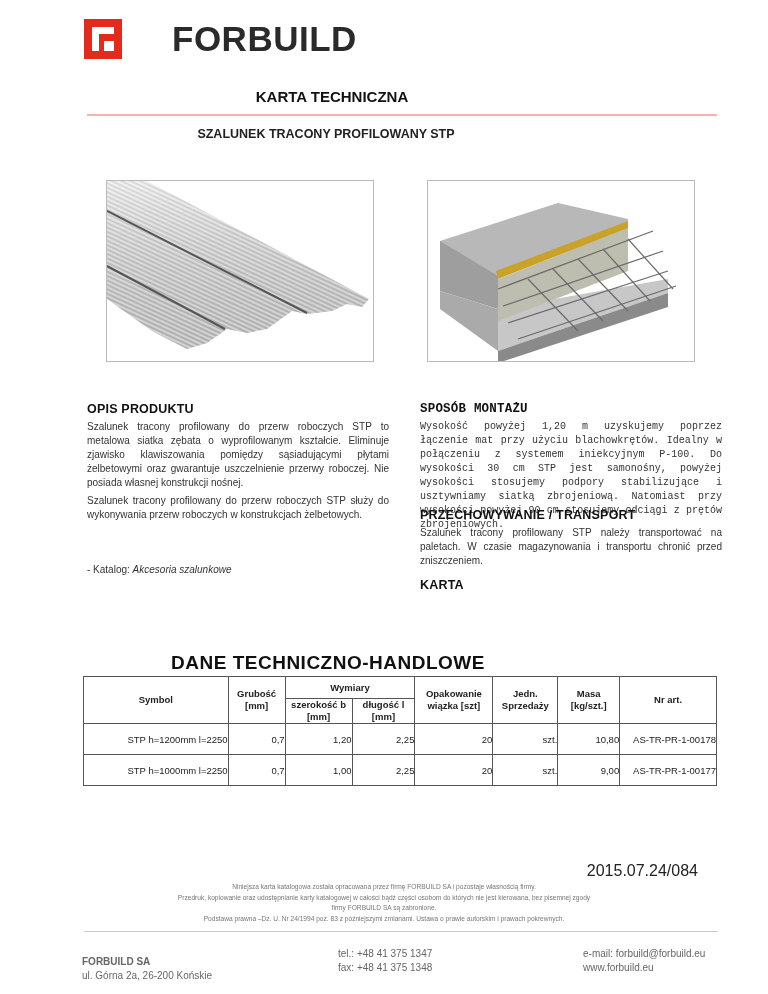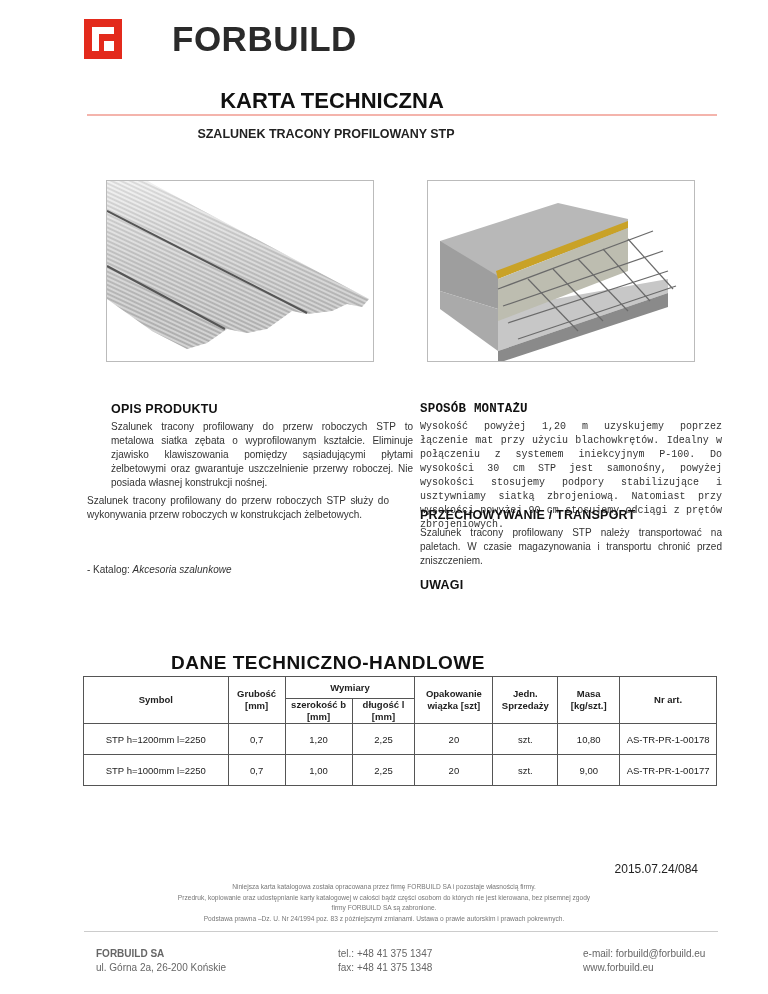--- a/index.html
+++ b/index.html
@@ -6,54 +6,54 @@
   html, body { width: 768px; height: 994px; background: #ffffff; overflow: hidden; }
   body { font-family: "Liberation Sans", sans-serif; color: #222; position: relative; }
 
   .logo { position: absolute; left: 84px; top: 19px; display: flex; align-items: center; gap: 36px; }
   .logo-mark { width: 38px; height: 40px; background: #e32a1c; position: relative; }
   .logo-mark .w1 { position: absolute; left: 8px; top: 8px; width: 22px; height: 7px; background: #fff; }
   .logo-mark .w2 { position: absolute; left: 8px; top: 8px; width: 7px; height: 24px; background: #fff; }
   .logo-mark .w3 { position: absolute; left: 20px; top: 22px; width: 10px; height: 10px; background: #fff; }
   .logo-text { margin-left: 14px; font-size: 35px; font-weight: bold; color: #2a2a2a; letter-spacing: 0.5px; line-height: 40px; }
 
-  .doc-title { position: absolute; left: 0; width: 664px; top: 88px; text-align: center; font-size: 22px; font-weight: bold; color: #111; }
+  .doc-title { position: absolute; left: 0; width: 664px; top: 88px; text-align: center; font-size: 15px; font-weight: bold; color: #111; }
   .title-rule { position: absolute; left: 87px; width: 630px; top: 114px; height: 2px; background: #f4b4ac; }
   .product-title { position: absolute; left: 0; width: 652px; top: 127px; text-align: center; font-size: 12.5px; font-weight: bold; color: #222; }
 
   .photo { position: absolute; border: 1px solid #bbb; background: #fff; overflow: hidden; }
   .photo-left { left: 106px; top: 180px; width: 268px; height: 182px; }
   .photo-right { left: 427px; top: 180px; width: 268px; height: 182px; }
 
   .section { position: absolute; width: 302px; }
   .section h3 { font-size: 12.5px; font-weight: bold; color: #111; margin-bottom: 4px; letter-spacing: 0.2px; }
   .section p { font-size: 10px; line-height: 14px; color: #333; text-align: justify; }
   .section p i { font-style: italic; }
 
-  .s-opis { left: 87px; top: 402px; margin-left: 24px; }
+  .s-opis { left: 87px; top: 402px; }
   .s-sposob { left: 420px; top: 402px; font-family: Liberation Mono, monospace; }
   .s-zast { left: 87px; top: 494px; }
   .s-przech { left: 420px; top: 508px; }
   .s-dok { left: 87px; top: 563px; }
   .s-uwagi { left: 420px; top: 578px; }
 
   .dane-title { position: absolute; left: 0; width: 656px; top: 652px; text-align: center; font-size: 19px; font-weight: 900; color: #111; letter-spacing: 0.5px; }
 
   table.spec { position: absolute; left: 83px; top: 676px; width: 634px; border-collapse: collapse; font-size: 9.5px; color: #222; }
   table.spec th, table.spec td { border: 1px solid #555; text-align: center; vertical-align: middle; }
   table.spec th { font-weight: bold; font-size: 9.5px; line-height: 12px; }
-  table.spec td { height: 31px; }
+  table.spec td { height: 31px; text-align: right; }
   table.spec th.sub { font-size: 9.5px; margin-left: 12px; }
 
-  .code { position: absolute; right: 70px; top: 862px; font-size: 12px; color: #222; }
+  .code { position: absolute; right: 70px; top: 862px; font-size: 16px; color: #222; }
   .legal { position: absolute; left: 0; width: 768px; top: 882px; text-align: center; font-size: 6.6px; line-height: 10.5px; color: #777; }
   .foot-rule { position: absolute; left: 84px; width: 634px; top: 931px; height: 1px; background: #ccc; }
   .foot-col { position: absolute; top: 947px; font-size: 10px; line-height: 14px; color: #666; }
   .foot-col b { font-weight: bold; color: #666; }
-  .fc1 { left: 96px; }
+  .fc1 { left: 82px; margin-top: 8px; }
   .fc2 { left: 338px; }
   .fc3 { left: 583px; }
 </style>
 </head>
 <body>
 
 <div class="logo">
   <div class="logo-mark">
     <div class="w1"></div>
       <div class="w2"></div>
@@ -125,21 +125,21 @@
 <div class="section s-przech">
   <h3>PRZECHOWYWANIE / TRANSPORT</h3>
   <p>Szalunek tracony profilowany STP należy transportować na paletach. W czasie magazynowania i transportu chronić przed zniszczeniem.</p>
 </div>
 
 <div class="section s-dok">
   <p><span>- Katalog: </span><i>Akcesoria szalunkowe</i></p>
 </div>
 
 <div class="section s-uwagi">
-  <h3>UWAGI</h3>
+  <h3>KARTA</h3>
 </div>
 
 <div class="dane-title">DANE TECHNICZNO-HANDLOWE</div>
 
 <table class="spec">
   <colgroup>
     <col style="width:145px">
       <col style="width:57px">
       <col style="width:67px">
       <col style="width:63px">

